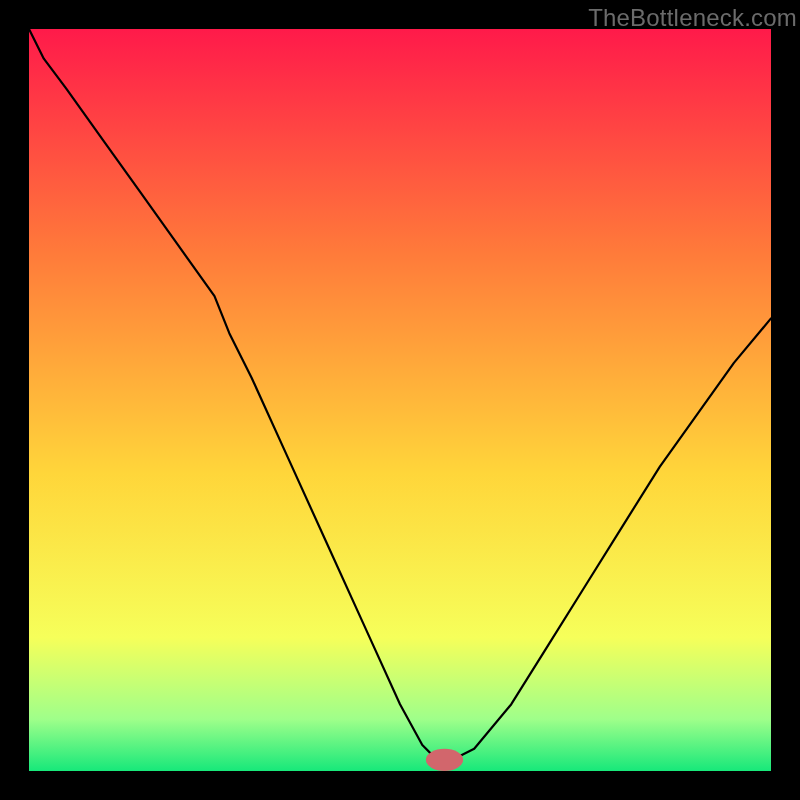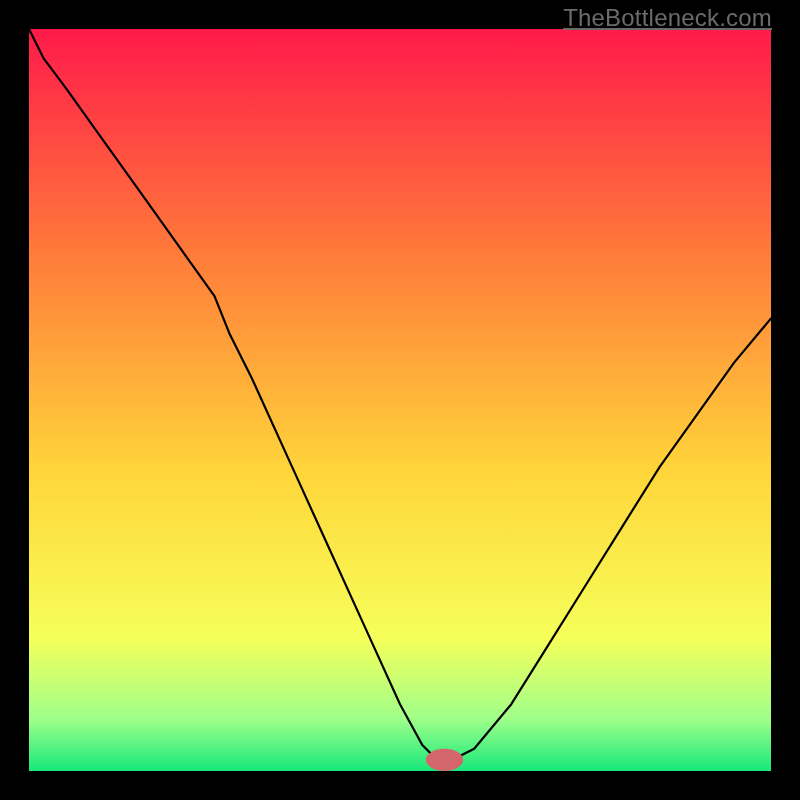--- a/index.html
+++ b/index.html
@@ -12,28 +12,27 @@
   }
   .frame {
     position: relative;
     width: 800px;
     height: 800px;
     background: #000;
   }
   .watermark {
     position: absolute;
     top: 4px;
-    right: 28px;
+    right: 3px;
     font-family: Arial, Helvetica, sans-serif;
     font-size: 24px;
     font-weight: 500;
     color: #6b6b6b;
     letter-spacing: 0.2px;
     z-index: 5;
-    text-decoration: underline;
   }
   svg.plot {
     position: absolute;
     left: 29px;
     top: 29px;
     width: 742px;
     height: 742px;
     display: block;
   }
   .curve {

